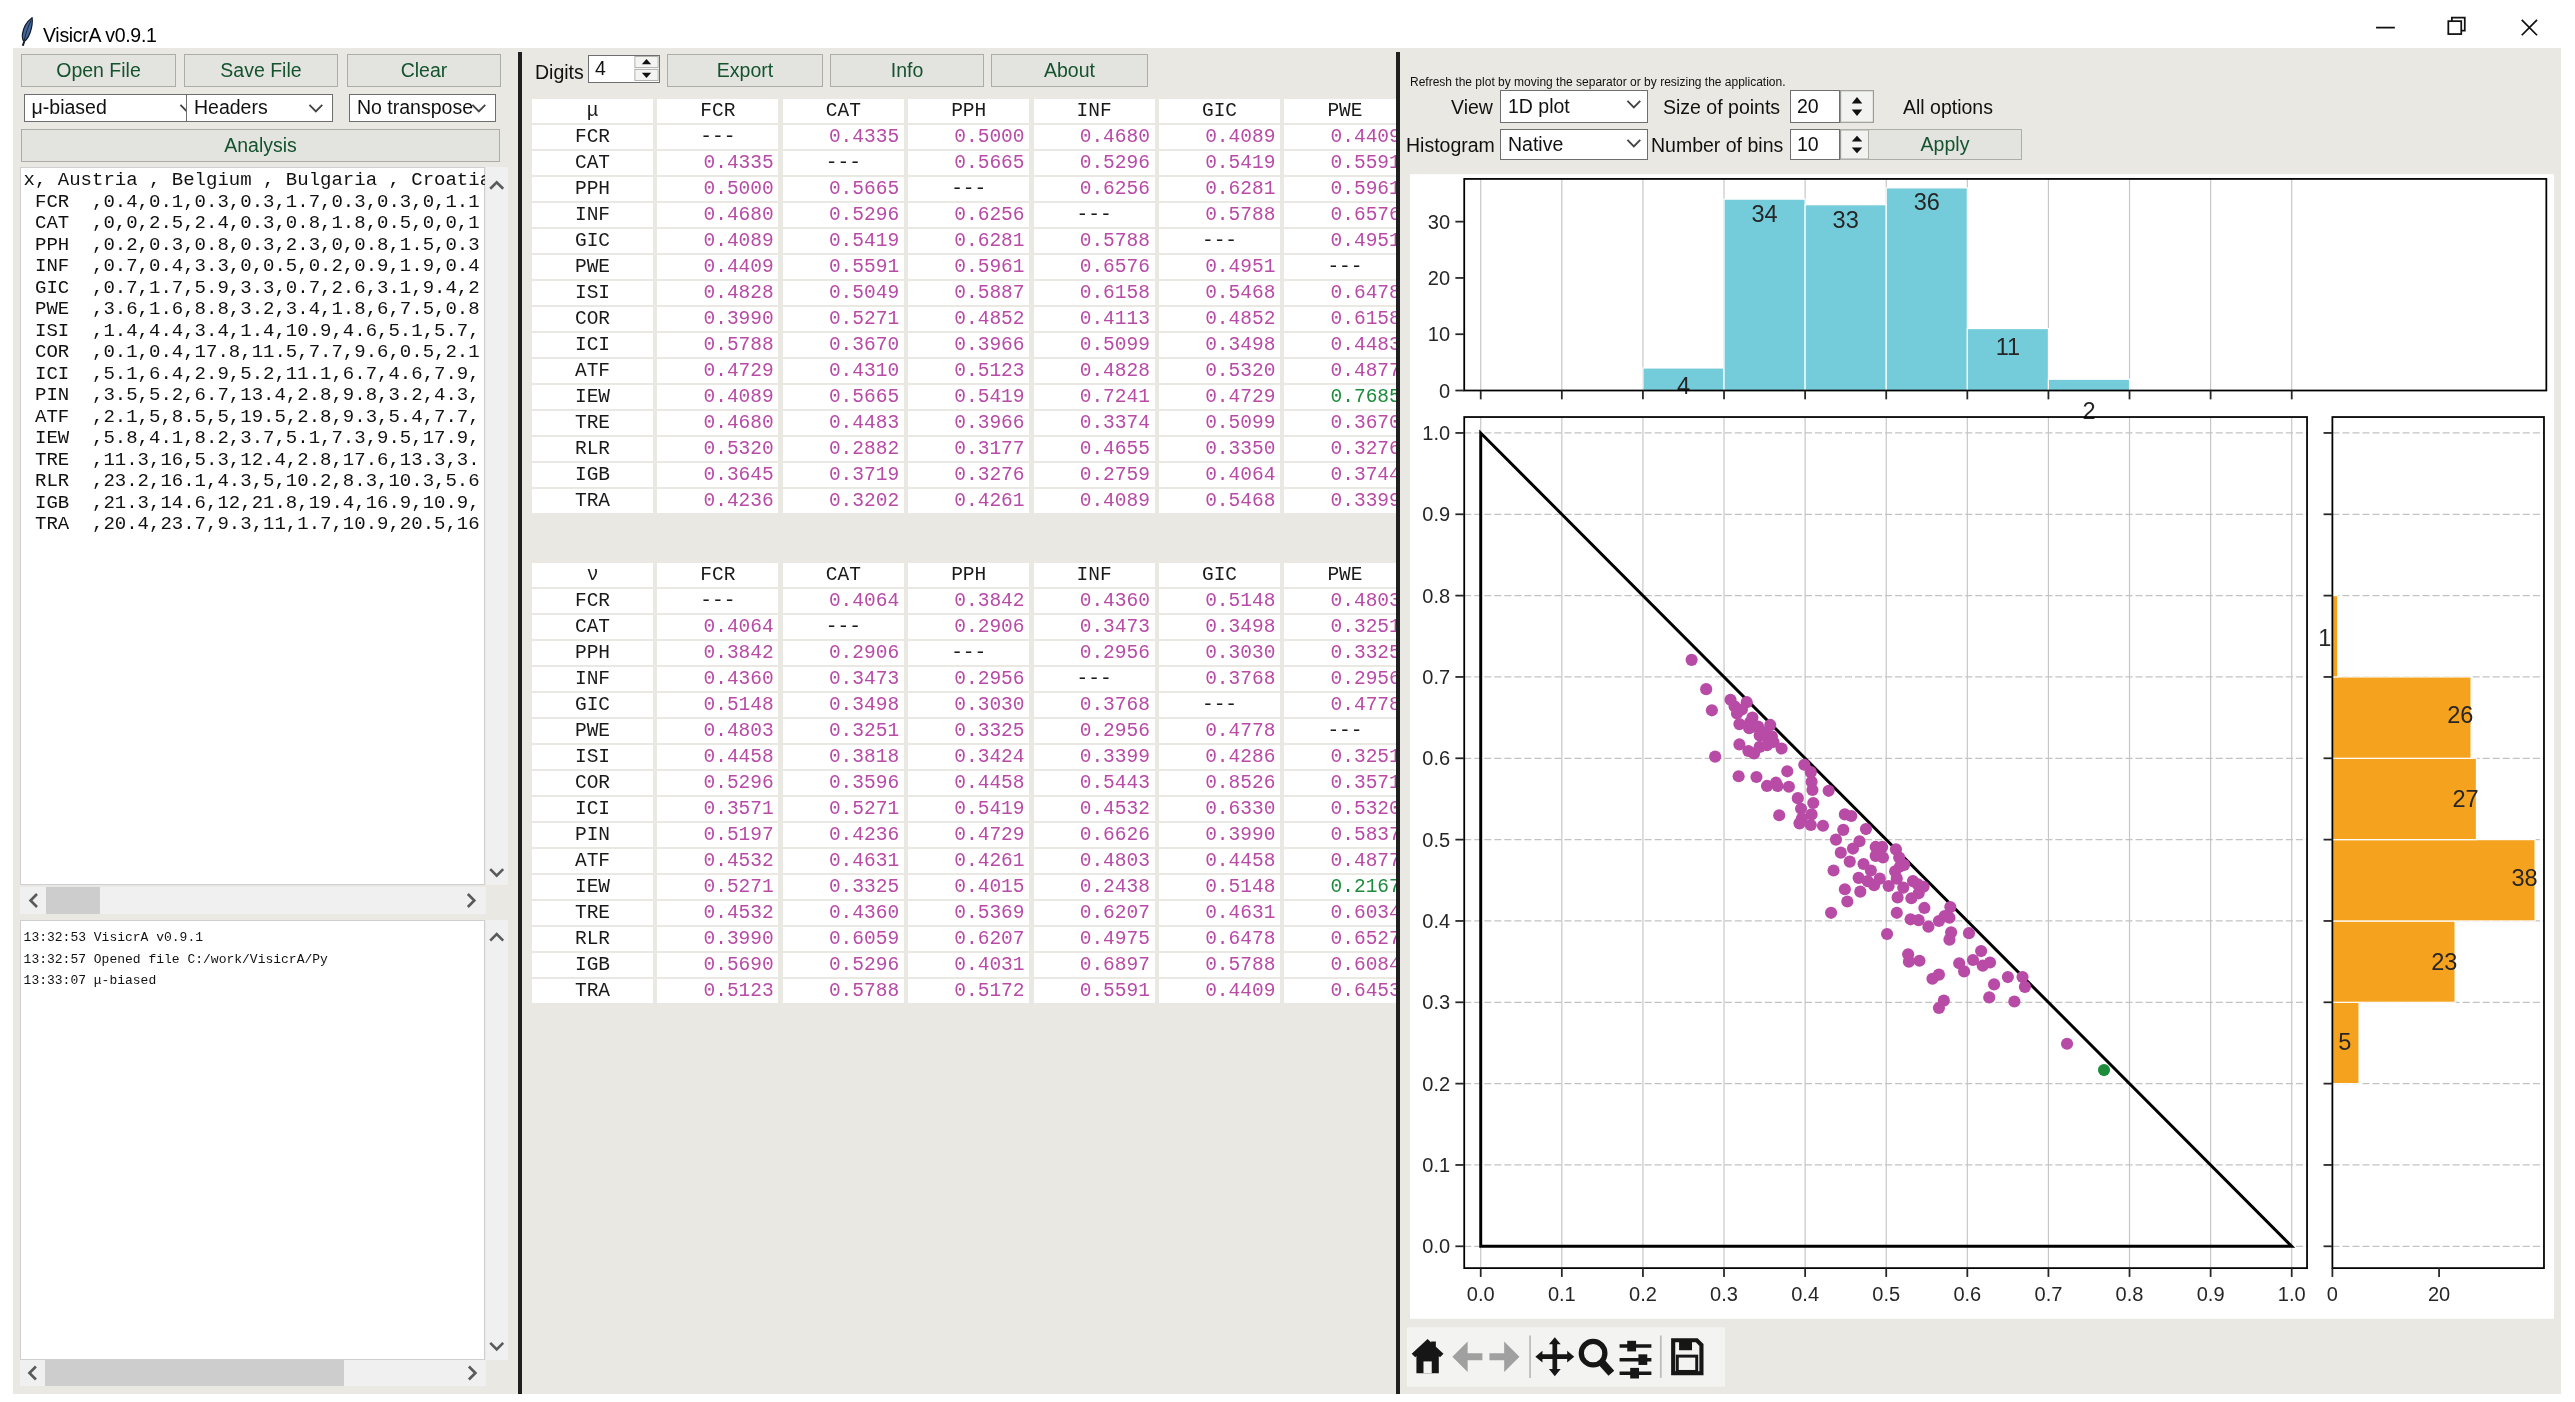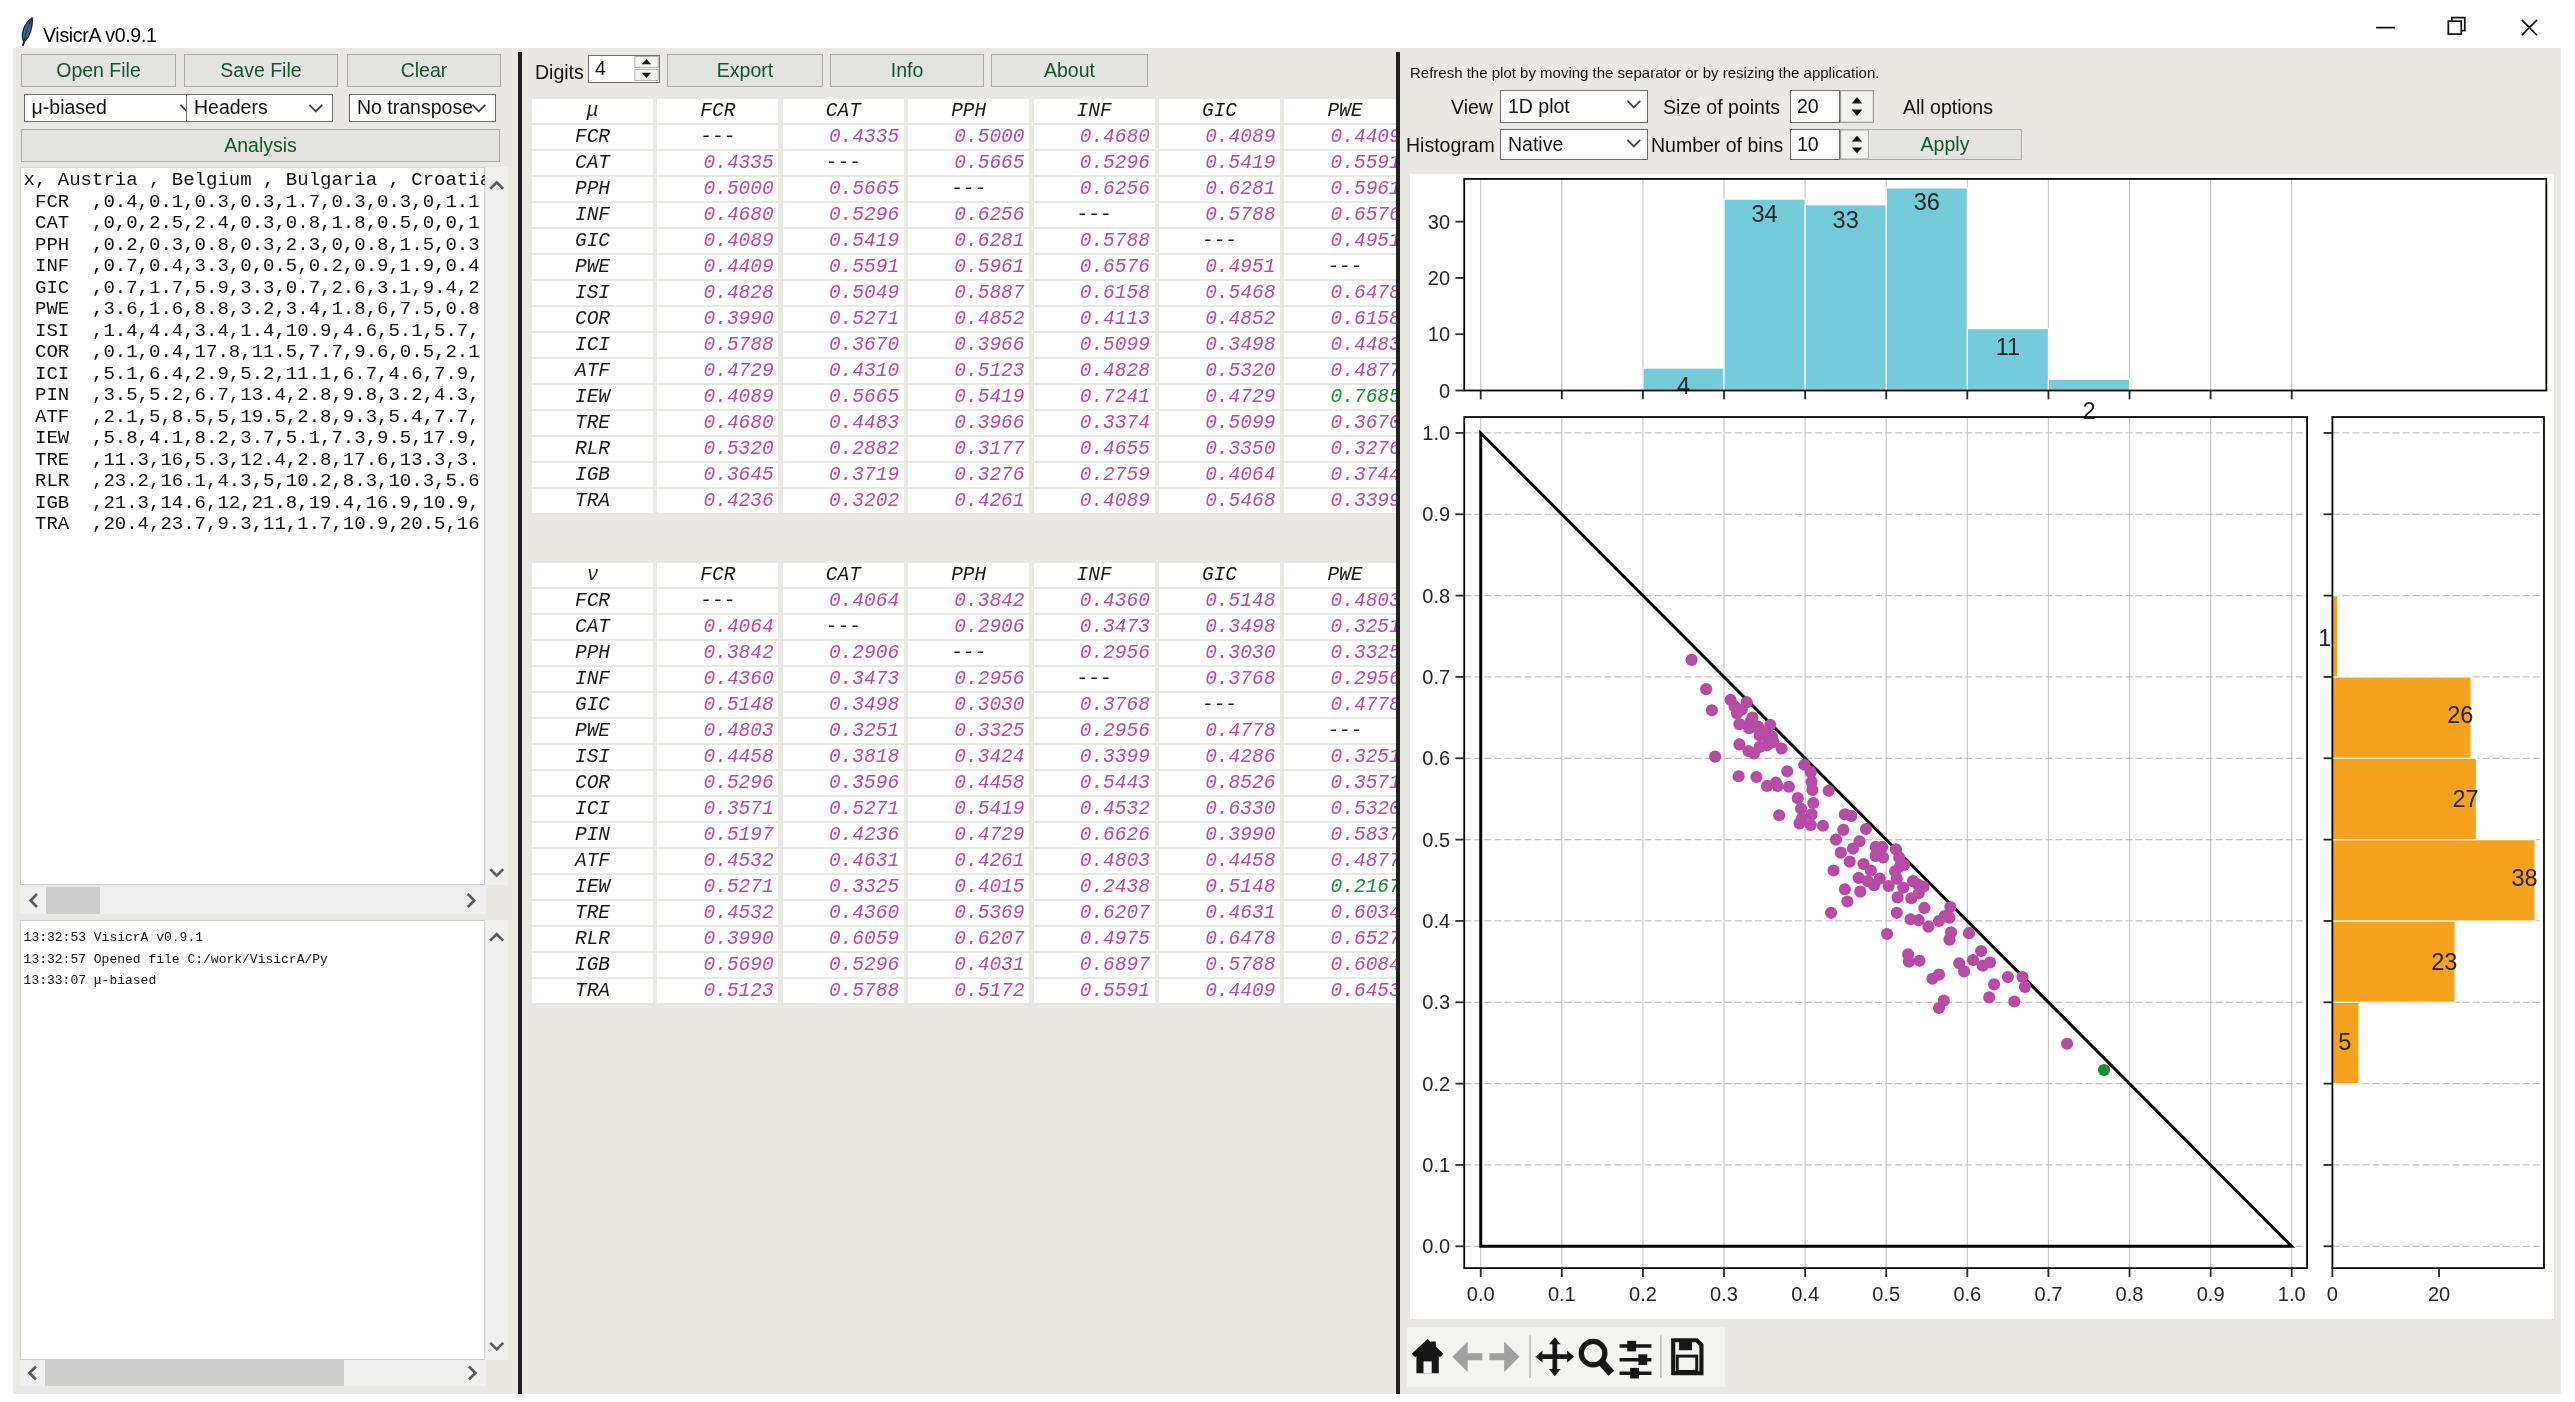--- a/index.html
+++ b/index.html
@@ -10,21 +10,21 @@
   font-size:19.5px; color:#14532d; }
 .btn span { position:relative; top:50%; transform:translateY(-54%); display:block; }
 .combo { position:absolute; background:#ffffff; border:1.2px solid #6e6e6e; font-size:19.5px; color:#111; }
 .combo span { position:absolute; left:7px; top:50%; transform:translateY(-54%); }
 .spinbox { position:absolute; background:#ffffff; border:1.2px solid #6e6e6e; font-size:19.5px; color:#111; }
 .spinbox span { position:absolute; left:5.9px; top:50%; transform:translateY(-54%); }
 .lbl { position:absolute; font-size:19.5px; color:#111; white-space:pre; }
 .mono { font-family:"Liberation Mono", monospace; }
 .white { background:#ffffff; }
 .tbl { position:absolute; left:532px; width:864px; overflow:hidden; }
-.trow { white-space:nowrap;font-style:italic; }
+.trow { white-space:nowrap; }
 .t1 .trow { height:26px; } .t2 .trow { height:26px; }
 .tc { display:inline-block; vertical-align:top; width:121px; margin-right:1.8px;
   background:#ffffff; font-family:"Liberation Mono", monospace; font-size:19.5px;
   overflow:hidden; }
 .t1 .tc { height:24px; line-height:24px; } .t2 .tc { height:24.4px; line-height:24.4px; }
 .tch { text-align:center; color:#1a1a1a; }
 .tcl { text-align:center; color:#1a1a1a; }
 .tcv { text-align:right; color:#b84ba6; padding-right:4.7px; }
 .tcg { text-align:right; color:#1d8c3c; padding-right:4.7px; }
 .tcd { text-align:center; color:#1a1a1a; }
@@ -437,21 +437,21 @@
 <div class="tc tcl">TRA</div>
 <div class="tc tcv">0.5123</div>
 <div class="tc tcv">0.5788</div>
 <div class="tc tcv">0.5172</div>
 <div class="tc tcv">0.5591</div>
 <div class="tc tcv">0.4409</div>
 <div class="tc tcv">0.6453</div>
 </div>
 </div>
 <div class="sash" style="left:1396px"></div>
-<div class="lbl" style="left:1410px;top:64px;font-size:15px">Refresh the plot by moving the separator or by resizing the application.</div>
+<div class="lbl" style="left:1410px;top:75px;font-size:12px">Refresh the plot by moving the separator or by resizing the application.</div>
 <div class="lbl" style="left:1451px;top:96px;width:40px;text-align:right">View</div>
 <div class="combo" style="left:1500px;top:90px;width:148px;height:33px">
     <span>1D plot</span>
     <svg style="position:absolute;right:4.7px;top:7px" width="17.7" height="14" viewBox="0 0 30 24">
       <path d="M 4 5 L 15 16 L 26 5" fill="none" stroke="#444" stroke-width="3.2"></path>
     </svg>
   </div>
 <div class="lbl" style="left:1663px;top:96px;width:110px;text-align:right">Size of points</div>
 <div class="spinbox" style="left:1790px;top:90px;width:50px;height:33px">
     <span>20</span>

